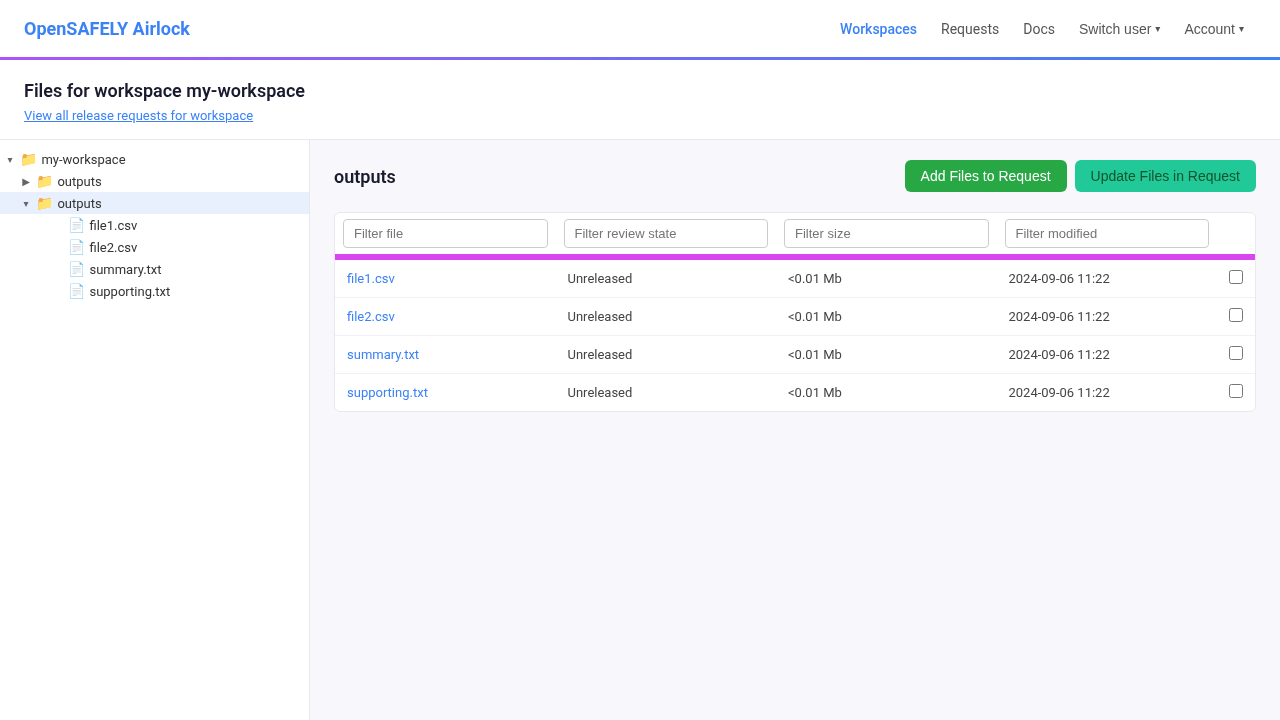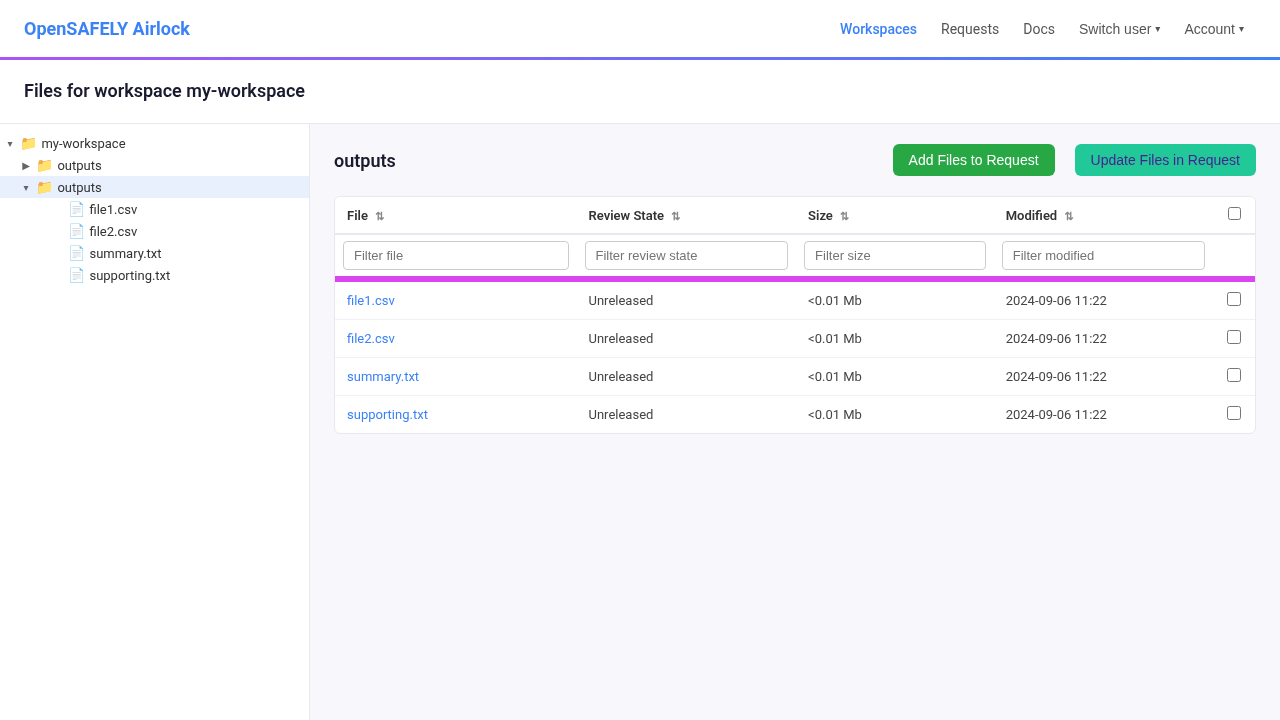--- a/index.html
+++ b/index.html
@@ -119,31 +119,31 @@
       display: flex;
       align-items: center;
       justify-content: space-between;
       margin-bottom: 20px;
     }
     .content-title {
       font-size: 18px;
       font-weight: 600;
       color: #1a1a2e;
     }
-    .btn-group { display: flex; gap: 20px; }
+    .btn-group { display: flex; gap: 8px; }
     .btn {
       padding: 8px 16px;
       border: none;
       border-radius: 6px;
       font-size: 14px;
       font-weight: 500;
       cursor: pointer;
     }
     .btn-green { background: #28a745; color: white; }
-    .btn-teal { background: #20c997; color: #4c1d95; }
+    .btn-teal { background: #20c997; color: #14532d; }
 
     
     .table-container {
       background: white;
       border: 1px solid #e8e8f0;
       border-radius: 6px;
       overflow: hidden;
     }
     table {
       width: 100%;
@@ -206,20 +206,23 @@
     </button>
     <button class="nav-link-dropdown">
       <span>Account</span>
       <span class="chevron">▾</span>
     </button>
   </nav>
 </header>
 
 <div class="page-header">
   <h1 class="page-title">Files for workspace my-workspace</h1>
+  <div class="page-subtitle">
+    <a href="#">View all release requests for workspace</a>
+  </div>
 </div>
 
 <div class="layout">
 
   <aside class="sidebar">
 
     <div class="tree-item">
       <span class="tree-toggle">▾</span>
       <span class="tree-icon folder-icon">📁</span>
       <span>my-workspace</span>
@@ -267,41 +270,20 @@
       <h2 class="content-title">outputs</h2>
       <div class="btn-group">
         <button class="btn btn-green">Add Files to Request</button>
         <button class="btn btn-teal">Update Files in Request</button>
       </div>
     </div>
 
     <div class="table-container">
       <table>
         <thead>
-          <tr>
-            <th class="th-file">
-              <span>File</span>
-              <span class="sort-icon">⇅</span>
-            </th>
-            <th class="th-review">
-              <span>Review State</span>
-              <span class="sort-icon">⇅</span>
-            </th>
-            <th class="th-size">
-              <span>Size</span>
-              <span class="sort-icon">⇅</span>
-            </th>
-            <th class="th-modified">
-              <span>Modified</span>
-              <span class="sort-icon">⇅</span>
-            </th>
-            <th class="checkbox-col">
-              <input type="checkbox" class="select-all-checkbox" style="">
-            </th>
-          </tr>
           <tr class="filter-row">
             <td>
               <input type="text" class="filter-input" placeholder="Filter file" style="">
             </td>
             <td>
               <input type="text" class="filter-input" placeholder="Filter review state" style="">
             </td>
             <td>
               <input type="text" class="filter-input" placeholder="Filter size" style="">
             </td>

